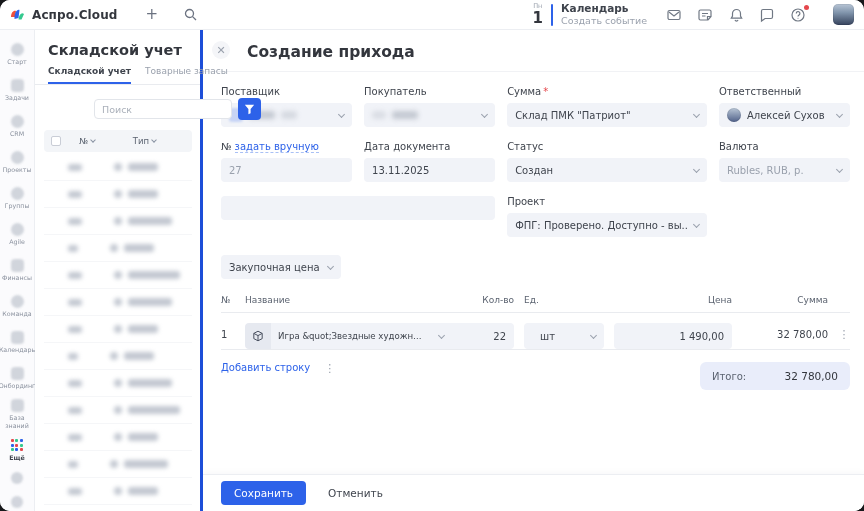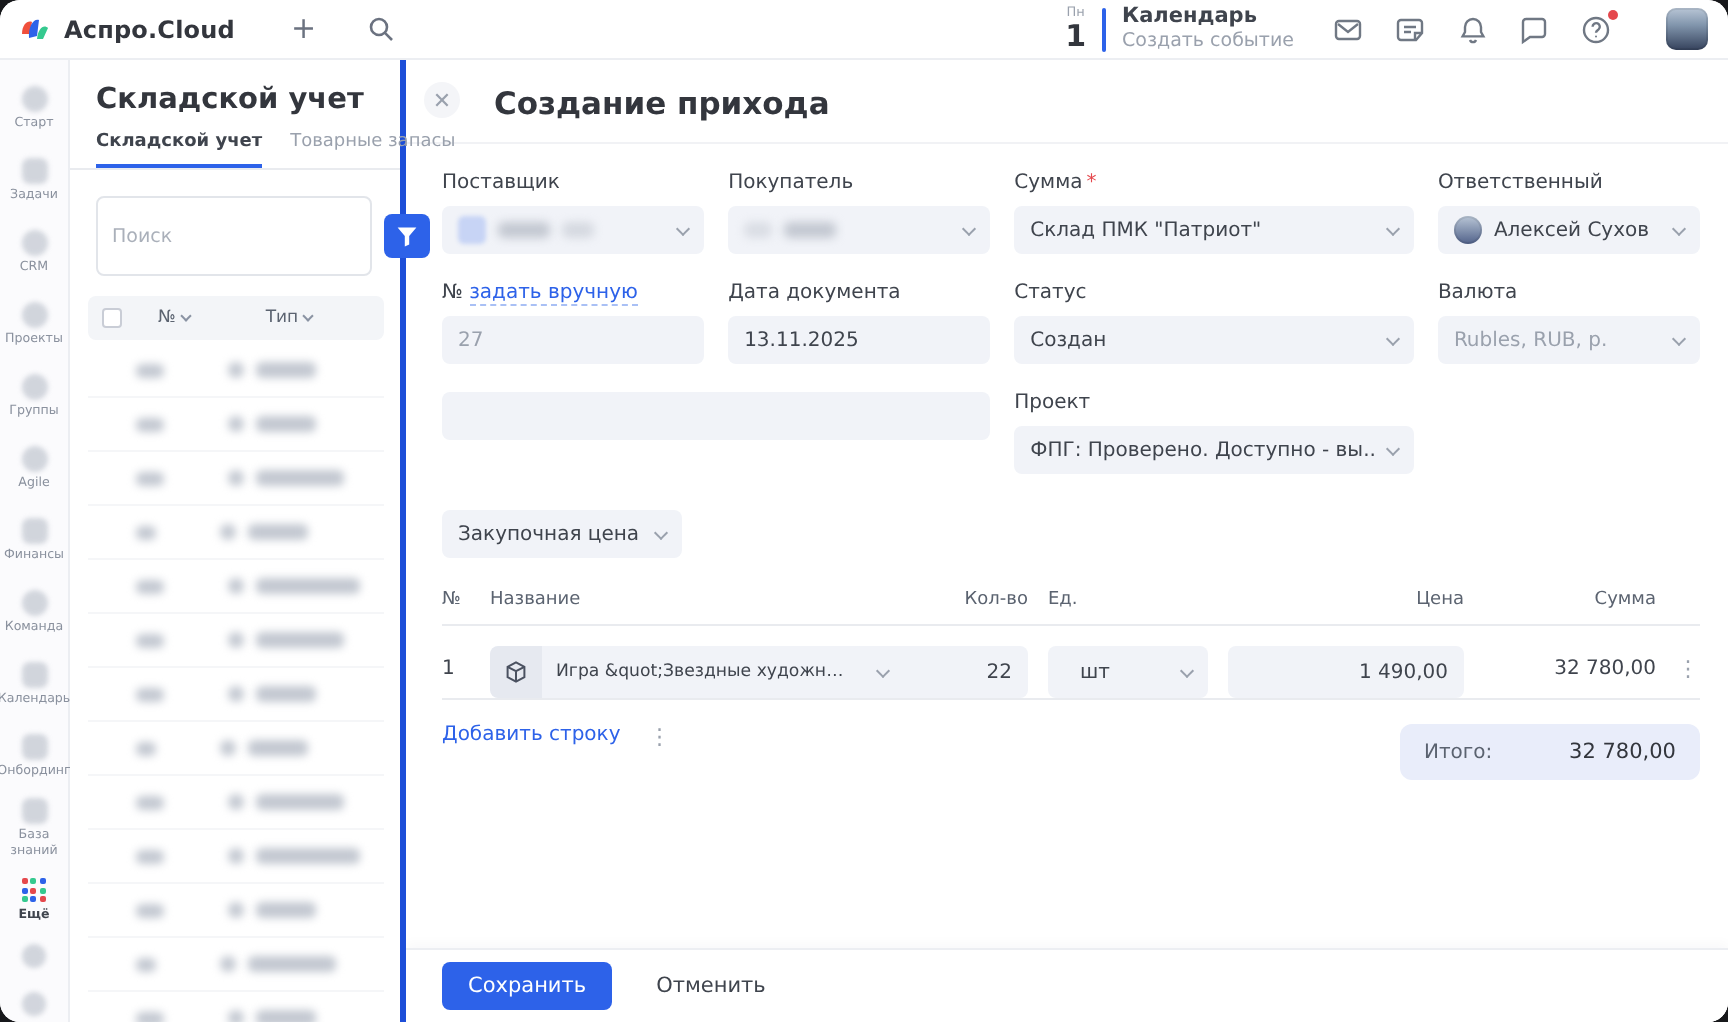--- a/index.html
+++ b/index.html
@@ -39,21 +39,21 @@
   .rail-bottom{margin-top:4px;display:flex;flex-direction:column;gap:12px;align-items:center;}
   .rail-bottom .rail-ic{width:12px;height:12px;}
 
   
   .lpanel{position:absolute;top:30px;left:35px;bottom:0;width:168px;background:#fff;border-right:3px solid #1d4ed8;z-index:10;display:flex;flex-direction:column;}
   .lp-title{font-size:14.5px;font-weight:700;color:#33363d;padding:12px 12px 8px 13px;}
   .lp-tabs{display:flex;gap:14px;padding:0 13px;border-bottom:1px solid #e9ebef;}
   .lp-tab{font-size:9px;color:#9aa1ad;padding-bottom:6px;cursor:pointer;white-space:nowrap;}
   .lp-tab.active{color:#3f444d;font-weight:600;border-bottom:2px solid #2d62e9;}
   .lp-search-row{display:flex;gap:6px;padding:13px 12px 10px 13px;align-items:center;}
-  .lp-search{flex:1;height:40px;border:1px solid #e2e5ea;border-radius:4px;font-size:9.5px;padding:0 7px;color:#3f444d;outline:none;font-family:inherit;}
+  .lp-search{flex:1;height:20px;border:1px solid #e2e5ea;border-radius:4px;font-size:9.5px;padding:0 7px;color:#3f444d;outline:none;font-family:inherit;margin-left:46px;}
   .lp-search::placeholder{color:#aab0ba;}
   .lp-filter{width:26px;height:22px;background:#2d62e9;border:none;border-radius:4px;display:flex;align-items:center;justify-content:center;cursor:pointer;}
   .lp-thead{margin:0 8px 0 9px;height:22px;background:#f3f5f8;border-radius:4px;display:flex;align-items:center;font-size:8.5px;color:#5b6370;gap:4px;padding:0 7px;}
   .lp-check{width:10px;height:10px;border:1px solid #c9cdd6;border-radius:2px;background:#fff;cursor:pointer;}
   .lp-col{display:flex;align-items:center;gap:3px;cursor:pointer;}
   .lp-col.c-num{margin-left:14px;}
   .lp-col.c-type{margin-left:34px;}
   .caret{width:4px;height:4px;border-right:1.2px solid #8a93a3;border-bottom:1.2px solid #8a93a3;transform:rotate(45deg);margin-top:-2px;}
   .lp-rows{flex:1;overflow:hidden;padding:2px 8px 0 9px;}
   .lp-row{height:27px;display:flex;align-items:center;border-bottom:1px solid #f5f6f8;cursor:pointer;}

